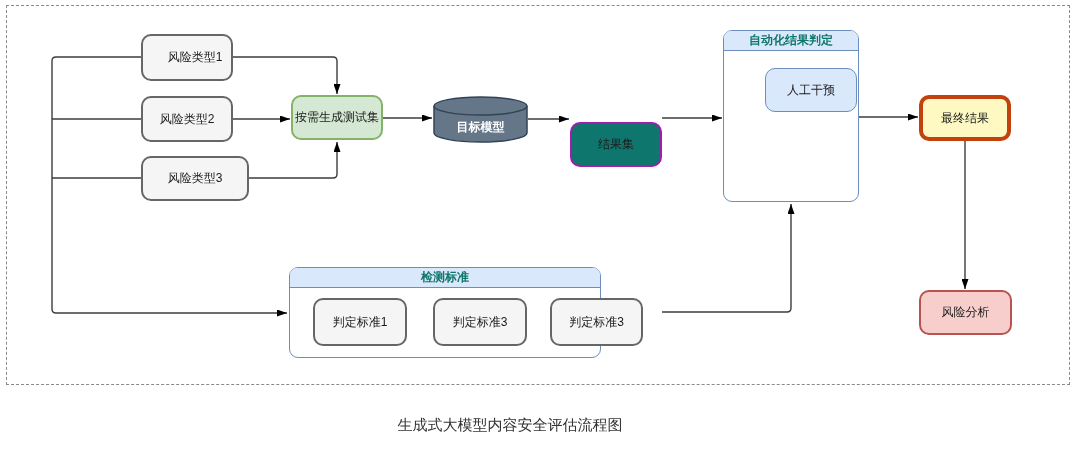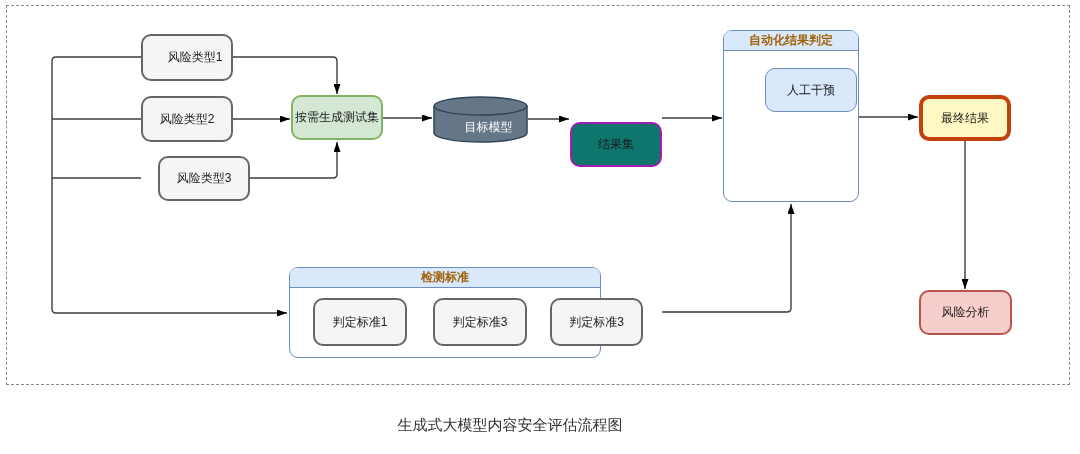--- a/index.html
+++ b/index.html
@@ -23,27 +23,27 @@
   .orange {background:#fef9c3;border:4px solid #c2410c;}
   .red    {background:#F8CECC;border:2px solid #B85450;}
   .bluesub{background:#DAE8FC;border:1.5px solid #6C8EBF;}
   .group{
     position:absolute;box-sizing:border-box;background:#ffffff;
     border:1.5px solid #6C8EBF;border-radius:9px;
   }
   .group-hdr{
     height:19px;background:#DAE8FC;border-bottom:1.5px solid #6C8EBF;
     border-radius:7px 7px 0 0;display:flex;align-items:center;justify-content:center;
-    font-size:12px;font-weight:bold;color:#a16207;
+    font-size:12px;font-weight:bold;color:#0f766e;
   }
   .cyl-wrap{position:absolute;}
   .cyl-label{
-    position:absolute;left:8px;top:8px;width:100%;height:100%;
+    position:absolute;left:0;top:8px;width:100%;height:100%;
     display:flex;align-items:center;justify-content:center;
-    font-size:12px;font-weight:normal;color:#ffffff;
+    font-size:12px;font-weight:bold;color:#ffffff;
   }
   .caption{
     position:absolute;top:416px;left:0;width:1020px;text-align:center;
     font-size:15px;color:#333333;
   }
 </style>
 </head>
 <body>
 
 <div class="stage">
@@ -67,21 +67,21 @@
       <path d="M528,119 H569" marker-end="url(#arr)"></path>
       <path d="M662,118 H722" marker-end="url(#arr)"></path>
       <path d="M859,117 H918" marker-end="url(#arr)"></path>
       <path d="M965,141 V289" marker-end="url(#arr)"></path>
       <path d="M662,312 H787 Q791,312 791,308 V204" marker-end="url(#arr)"></path>
     </g>
   </svg>
 
   <div class="node gray" style="left:141px;top:34px;width:92px;height:47px;padding-left:16px;">风险类型1</div>
   <div class="node gray" style="left:141px;top:96px;width:92px;height:46px;">风险类型2</div>
-  <div class="node gray" style="left:158px;top:156px;width:92px;height:45px;">风险类型3</div>
+  <div class="node gray" style="left:141px;top:156px;width:108px;height:45px;">风险类型3</div>
 
   <div class="node green" style="left:291px;top:95px;width:92px;height:45px;">按需生成测试集</div>
 
   <div class="cyl-wrap" style="left:433px;top:96px;width:95px;height:47px;">
     <svg width="95" height="47">
       <path d="M1,10 V37 A46.5,9 0 0 0 94,37 V10" fill="#647687" stroke="#314354" stroke-width="1.5"></path>
       <ellipse cx="47.5" cy="10" rx="46.5" ry="9" fill="#647687" stroke="#314354" stroke-width="1.5"></ellipse>
     </svg>
     <div class="cyl-label">目标模型</div>
   </div>

